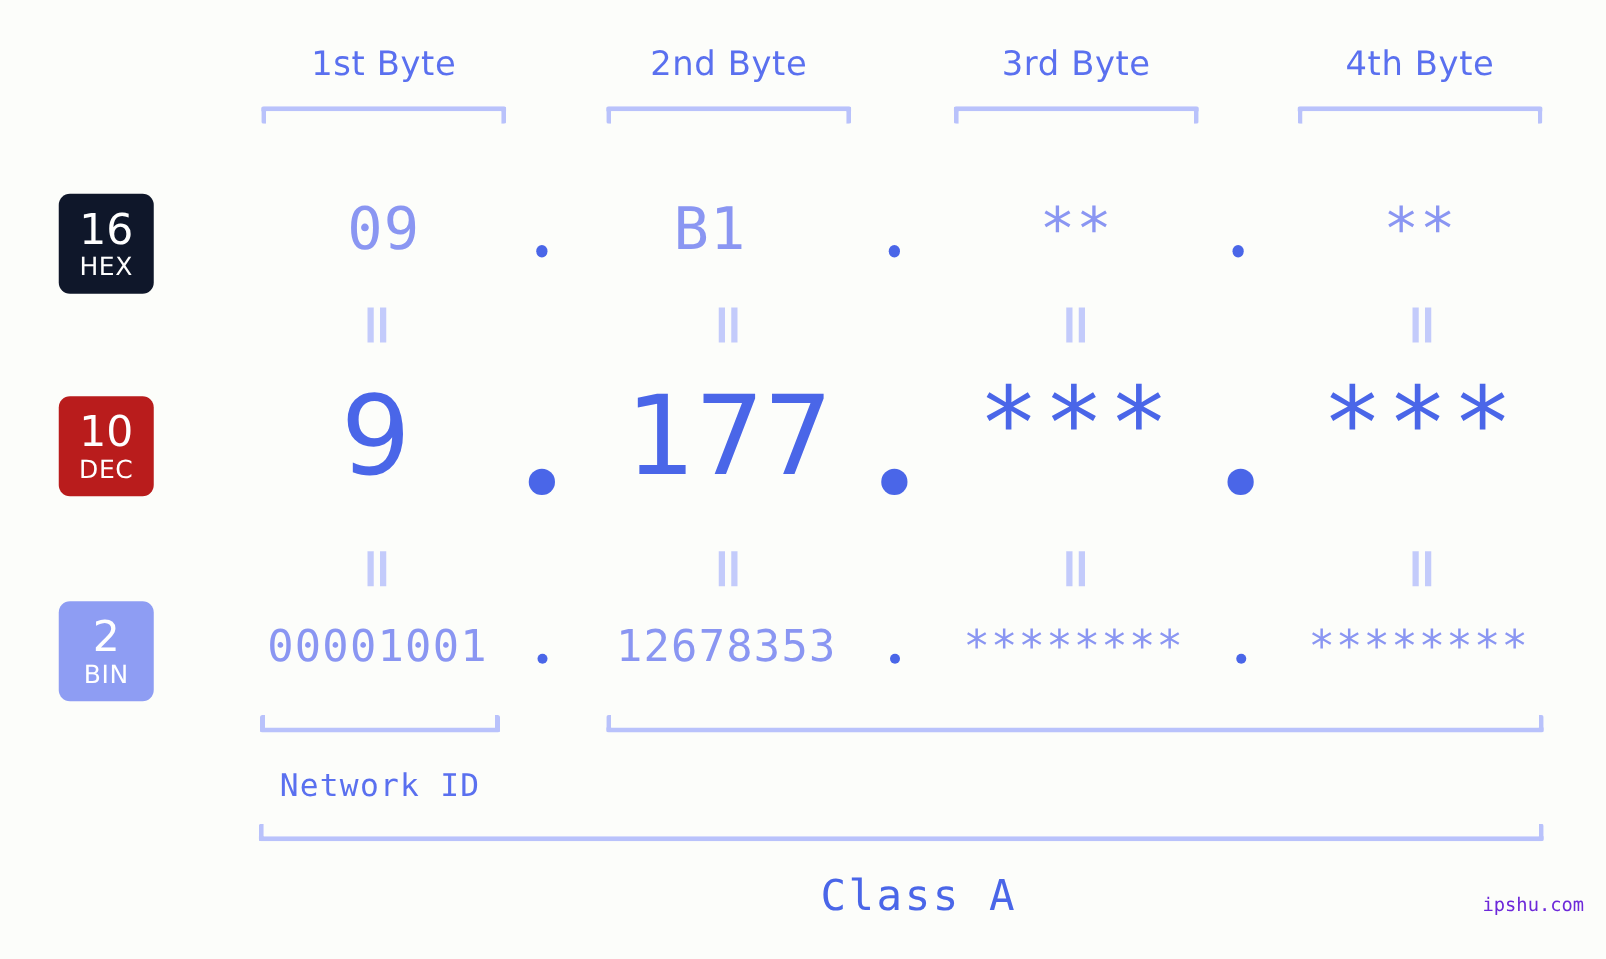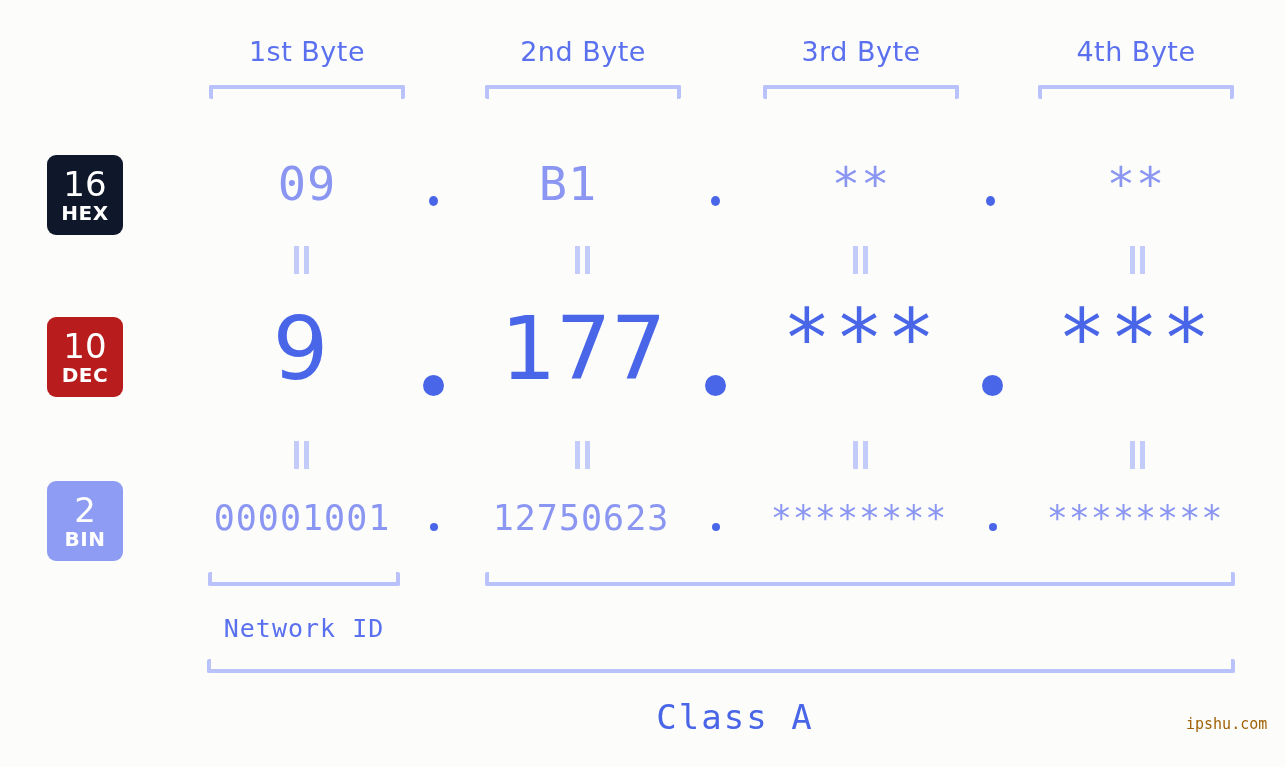--- a/index.html
+++ b/index.html
@@ -64,21 +64,21 @@
     line-height: 1;
   }
   .badge .num {
     font-size: 34px;
     font-weight: 400;
     font-family: "DejaVu Sans", sans-serif;
     margin-bottom: 2px;
   }
   .badge .name {
     font-size: 20px;
-    font-weight: 700;
+    font-weight: 400;
     font-family: "DejaVu Sans", sans-serif;
     letter-spacing: 0.5px;
   }
 
   
   .cell {
     position: absolute;
     text-align: center;
     white-space: nowrap;
     line-height: 1;
@@ -150,21 +150,21 @@
     color: #4a66e8;
     font-size: 34px;
     font-family: "DejaVu Sans Mono", monospace;
     letter-spacing: 2px;
     white-space: nowrap;
   }
 
   
   .watermark {
     position: absolute;
-    color: #a16207;
+    color: #6d28d9;
     font-size: 15px;
     font-family: "DejaVu Sans Mono", monospace;
     white-space: nowrap;
   }
 </style>
 </head>
 <body>
 
 <div id="stage">
 
@@ -244,21 +244,21 @@
       <i class="b"></i>
   </div>
 
   <div class="badge" style="left:47px; top:481px; background:#8e9df3;">
     <span class="num">2</span>
     <span class="name">BIN</span>
   </div>
 
   <div class="binrow">
     <div class="cell" style="left:202px; top:501px; width:200px;">00001001</div>
-    <div class="cell" style="left:481px; top:501px; width:200px;">12750623</div>
+    <div class="cell" style="left:481px; top:501px; width:200px;">12678353</div>
     <div class="cell" style="left:759px; top:501px; width:200px;">********</div>
     <div class="cell" style="left:1035px; top:501px; width:200px;">********</div>
 
     <div class="dot tiny" style="left:430px; top:523px;"></div>
     <div class="dot tiny" style="left:712px; top:523px;"></div>
     <div class="dot tiny" style="left:989px; top:523px;"></div>
   </div>
 
   <div class="bracket-up" style="left:208px; top:572px; width:192px;"></div>
   <div class="bracket-up" style="left:485px; top:572px; width:750px;"></div>

